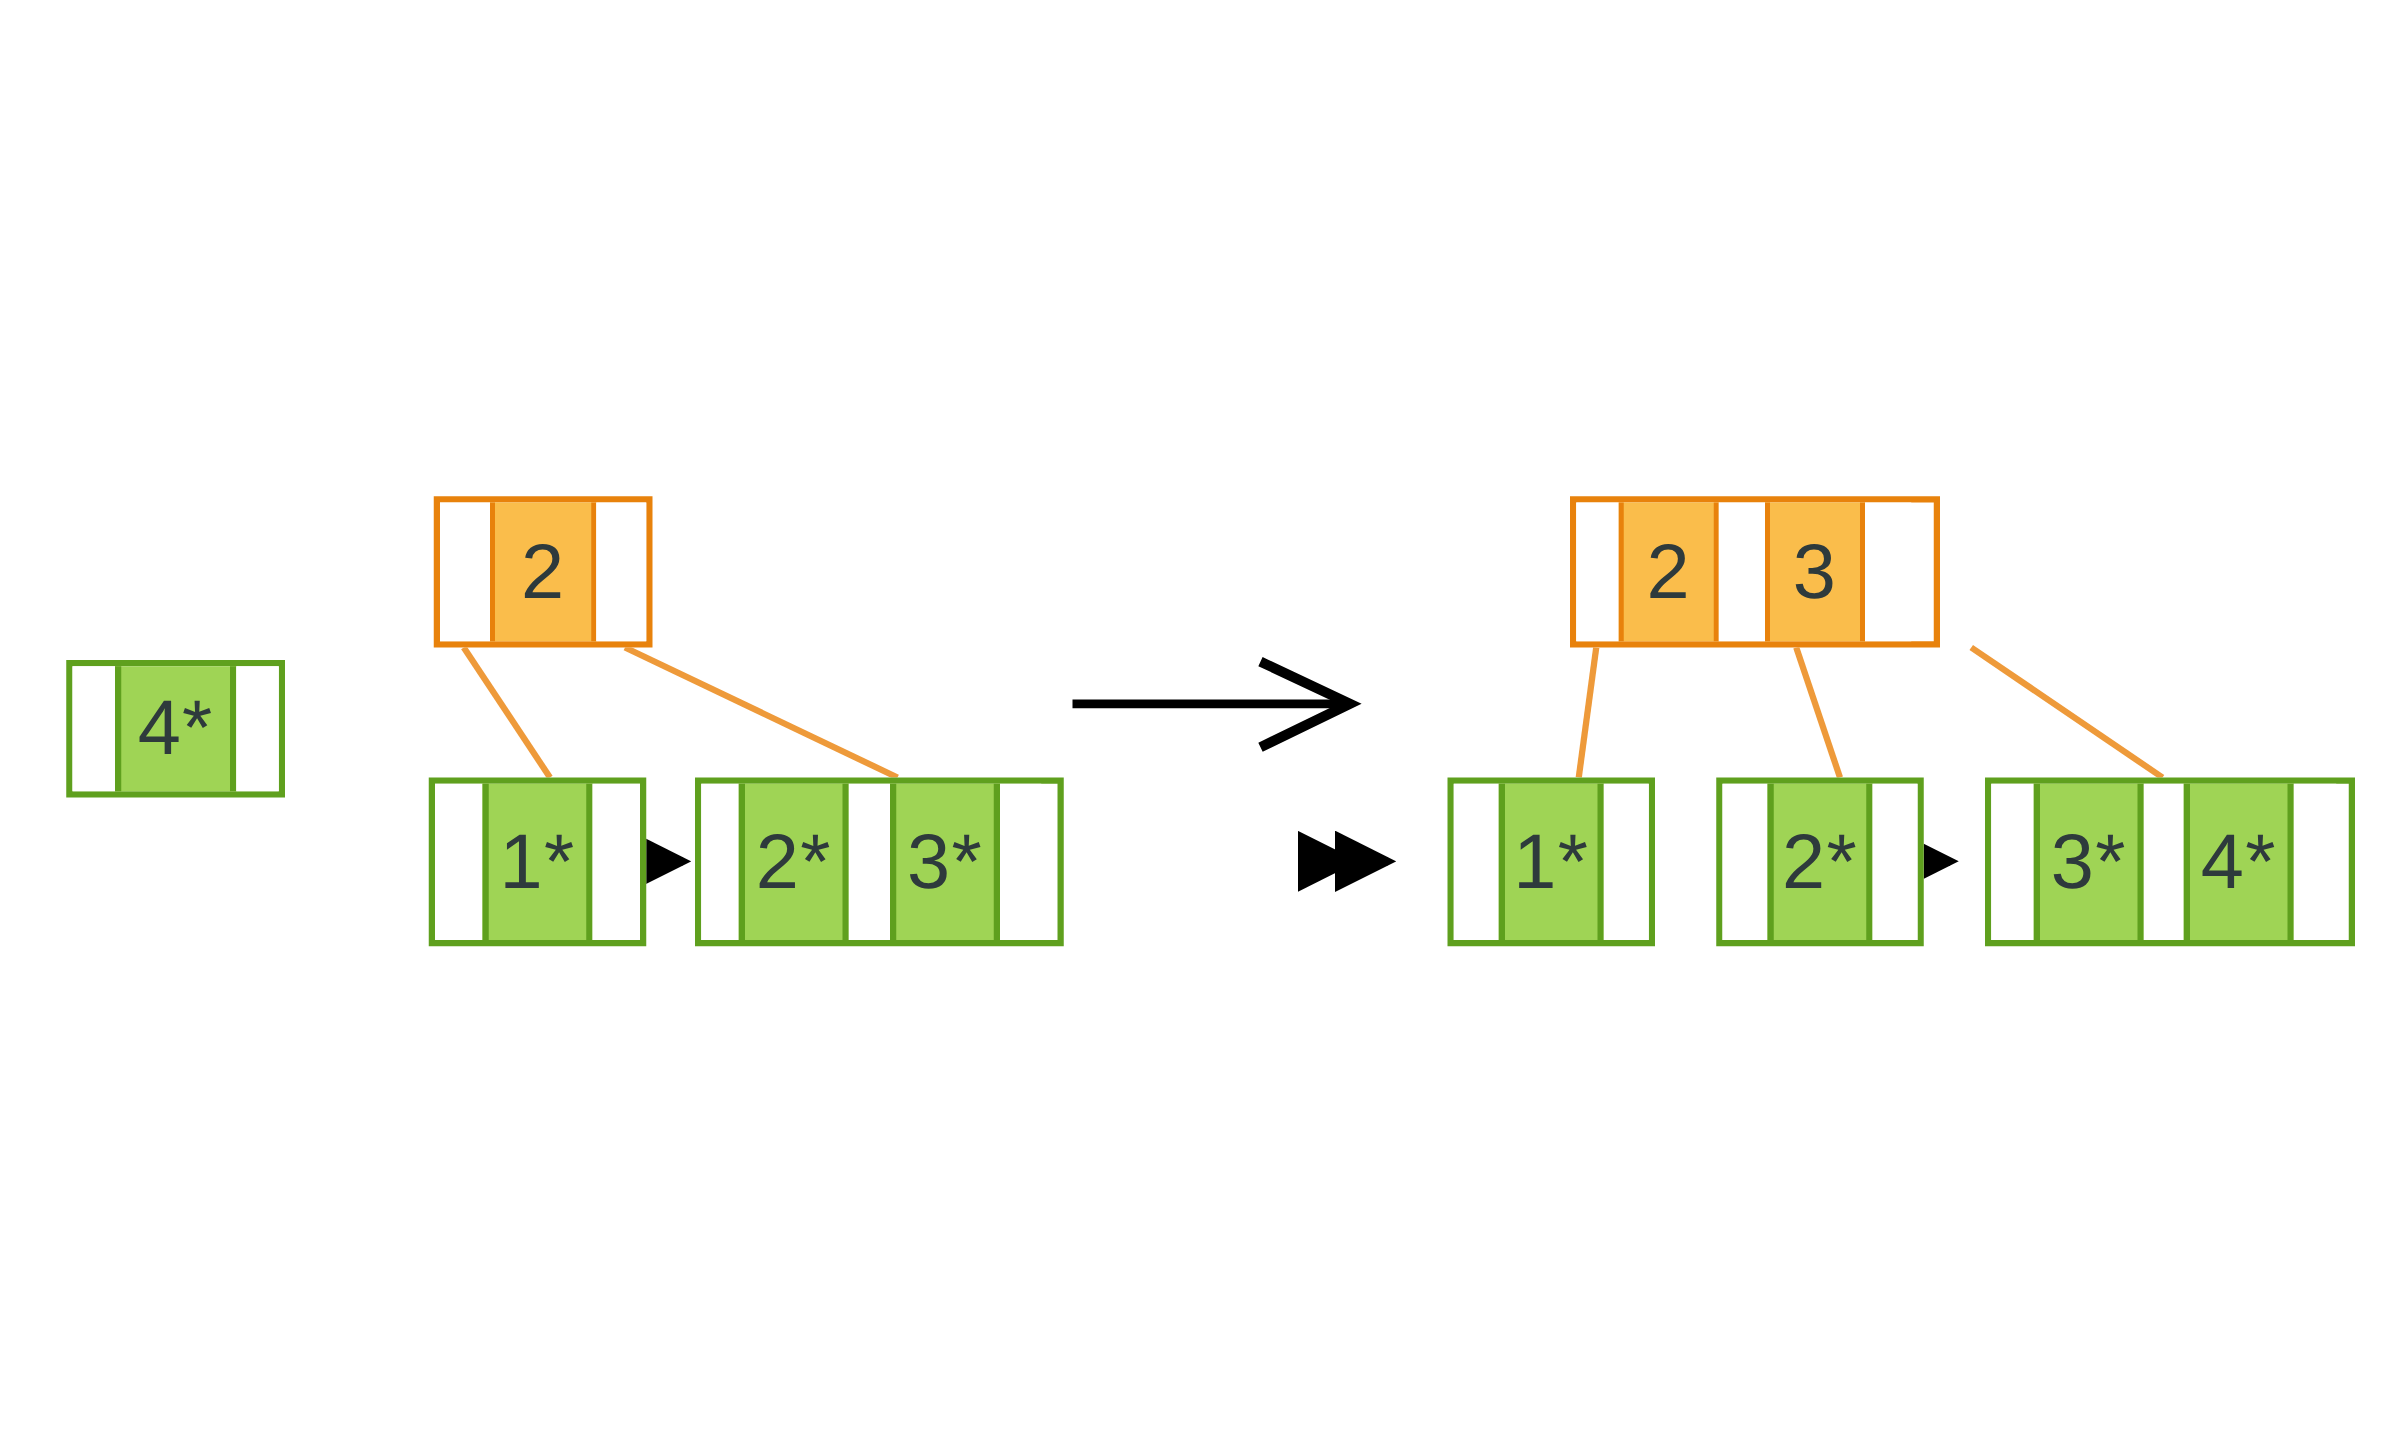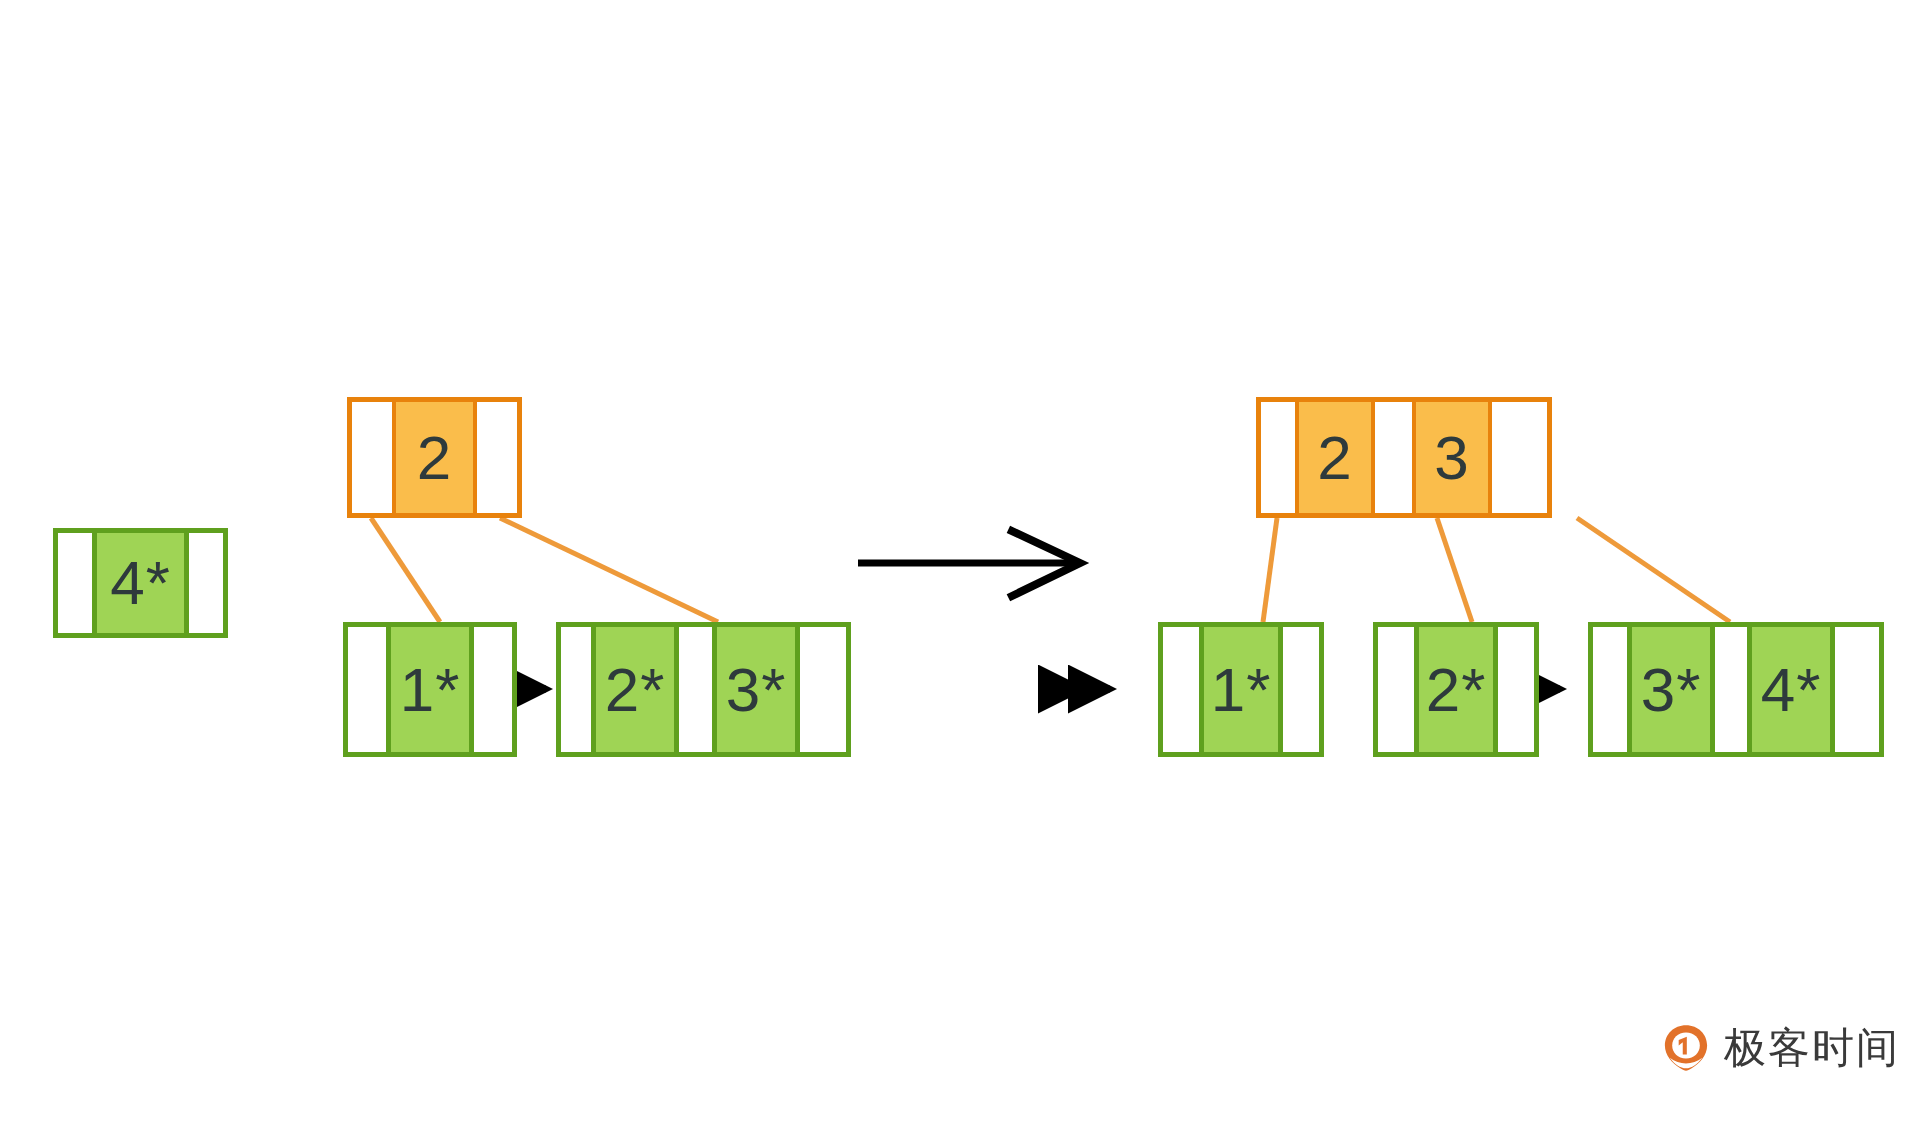--- a/index.html
+++ b/index.html
@@ -189,26 +189,14 @@
 
     <div class="node leaf" style="left:1588px; top:622px; width:296px; height:135px;">
       <div class="cell ptr" style="width:34px;"></div>
       <div class="cell key" style="width:88px;">3*</div>
       <div class="cell ptr" style="width:32px;"></div>
       <div class="cell key" style="width:88px;">4*</div>
       <div class="cell ptr" style="width:34px;"></div>
     </div>
   </div>
 
-  <div id="watermark">
-    <svg class="wm-logo" viewBox="0 0 64 64" xmlns="http://www.w3.org/2000/svg">
-      <path d="M32 4 C17 4 6 15 6 29 C6 41 15 51 25 57 C28 59 30 60 32 60
-               C34 60 36 59 39 57 C49 51 58 41 58 29 C58 15 47 4 32 4 Z" fill="#E2722A"></path>
-      <path d="M32 13 C22 13 15 20 15 29 C15 38 22 45 32 45 C42 45 49 38 49 29
-               C49 20 42 13 32 13 Z" fill="#FFFFFF"></path>
-      <path d="M33 18 L33 40 L28 40 L28 25 L23 29 L23 22 Z" fill="#E2722A"></path>
-      <path d="M12 44 C18 52 25 57 32 57 C39 57 46 52 52 44
-               C46 49 39 51 32 51 C25 51 18 49 12 44 Z" fill="#FFFFFF"></path>
-    </svg>
-    <div class="wm-text">极客时间</div>
-  </div>
 
 </div>
 
 </body></html>

